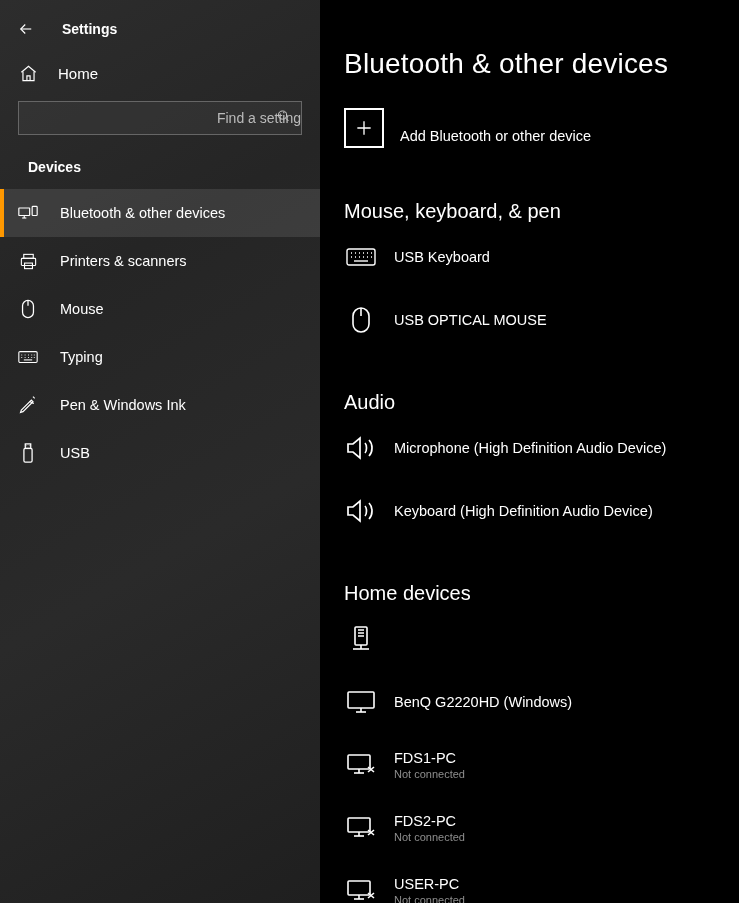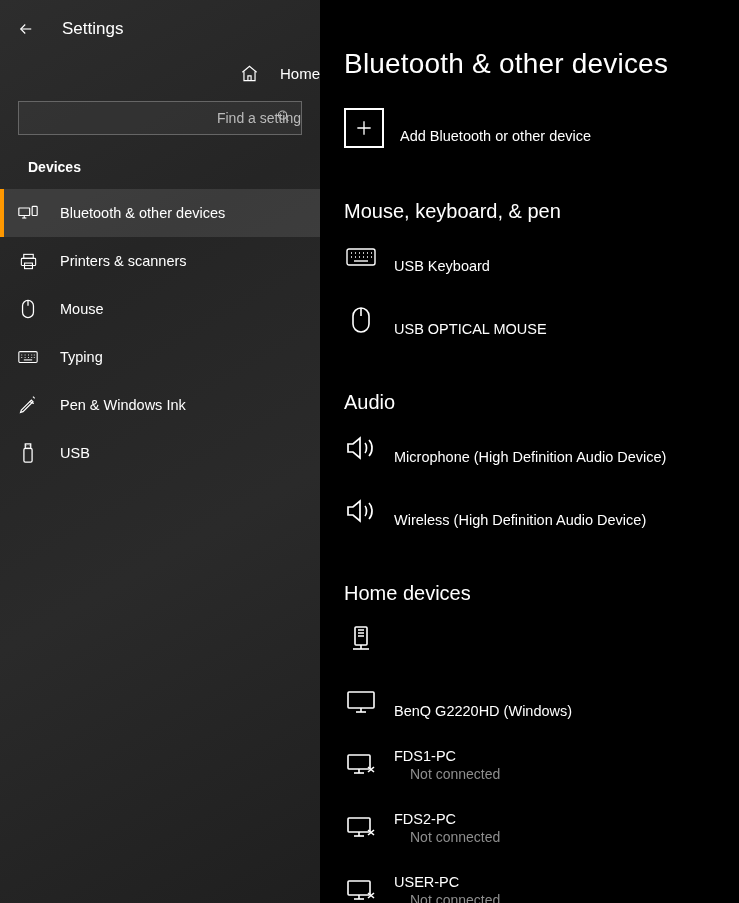--- a/index.html
+++ b/index.html
@@ -20,24 +20,24 @@
     padding-top: 12px;
   }
   .titlebar {
     display: flex;
     align-items: center;
     height: 34px;
     padding-left: 16px;
     gap: 26px;
   }
   .back-btn { width:20px; height:20px; display:flex; align-items:center; justify-content:center; cursor:pointer; }
-  .title-text { font-size: 17px; font-weight: 400; }
+  .title-text { font-size: 14px; font-weight: 700; }
   .home-row {
     display:flex; align-items:center; gap:20px;
-    padding: 18px 0 18px 18px; cursor:pointer;justify-content:flex-end;
+    padding: 18px 0 18px 18px; cursor:pointer;
   }
   .home-row .icon-slot { width:20px; display:flex; justify-content:center; }
   .home-row span.lbl { font-size:15px; }
   .search-wrap { padding: 0 18px 14px 18px; }
   .search-box {
     position: relative;
     border: 1px solid #666;
     background: rgba(80,80,80,0.25);
     height: 34px;
     display:flex; align-items:center;
@@ -72,25 +72,25 @@
   .page-title { font-size:28px; font-weight:350; letter-spacing:0.2px; margin-bottom:28px; }
   .add-row {
     display:flex; align-items:center; gap:16px; margin-bottom:52px; cursor:pointer;
   }
   .add-box {
     width:40px; height:40px; border:2px solid #fff; display:flex; align-items:center; justify-content:center;
   }
   .add-label { font-size:14.5px;margin-top:16px; }
   .section-title { font-size:20px; font-weight:400; margin-bottom:16px; }
   .dev-item {
-    display:flex; align-items:flex-end; gap:16px; margin-bottom:28px;
+    display:flex; align-items:center; gap:16px; margin-bottom:28px;
   }
   .dev-icon { width:34px; height:34px; display:flex; align-items:center; justify-content:center; flex-shrink:0; margin-top:1px; }
   .dev-text .dev-name { font-size:14.5px; }
-  .dev-text .dev-status { font-size:14px; color:#8e8e8e; margin-top:2px;margin-left:16px; }
+  .dev-text .dev-status { font-size:11px; color:#8e8e8e; margin-top:2px; }
   .section-gap { height:26px; }
 </style>
 </head>
 <body>
 
 <div class="sidebar">
   <div class="titlebar">
     <div class="back-btn">
       <svg width="18" height="18" viewBox="0 0 24 24" fill="none" stroke="#fff" stroke-width="1.5">
         <path d="M19 12H5"></path>
@@ -250,21 +250,21 @@
   </div>
   <div class="dev-item">
     <span class="dev-icon">
       <svg width="30" height="26" viewBox="0 0 30 26" fill="none" stroke="#fff" stroke-width="1.7">
         <path d="M2 9v8h5l7 6V3L7 9H2z" fill="none"></path>
         <path d="M19 8c2 2 2 8 0 10"></path>
           <path d="M23 5c4 4 4 12 0 16"></path>
       </svg>
     </span>
     <div class="dev-text">
-        <div class="dev-name">Wireless (High Definition Audio Device)</div>
+        <div class="dev-name">Keyboard (High Definition Audio Device)</div>
       </div>
   </div>
 
   <div class="section-gap"></div>
 
   <div class="section-title">Home devices</div>
 
   <div class="dev-item">
     <span class="dev-icon">
       <svg width="24" height="28" viewBox="0 0 24 28" fill="none" stroke="#fff" stroke-width="1.6">

